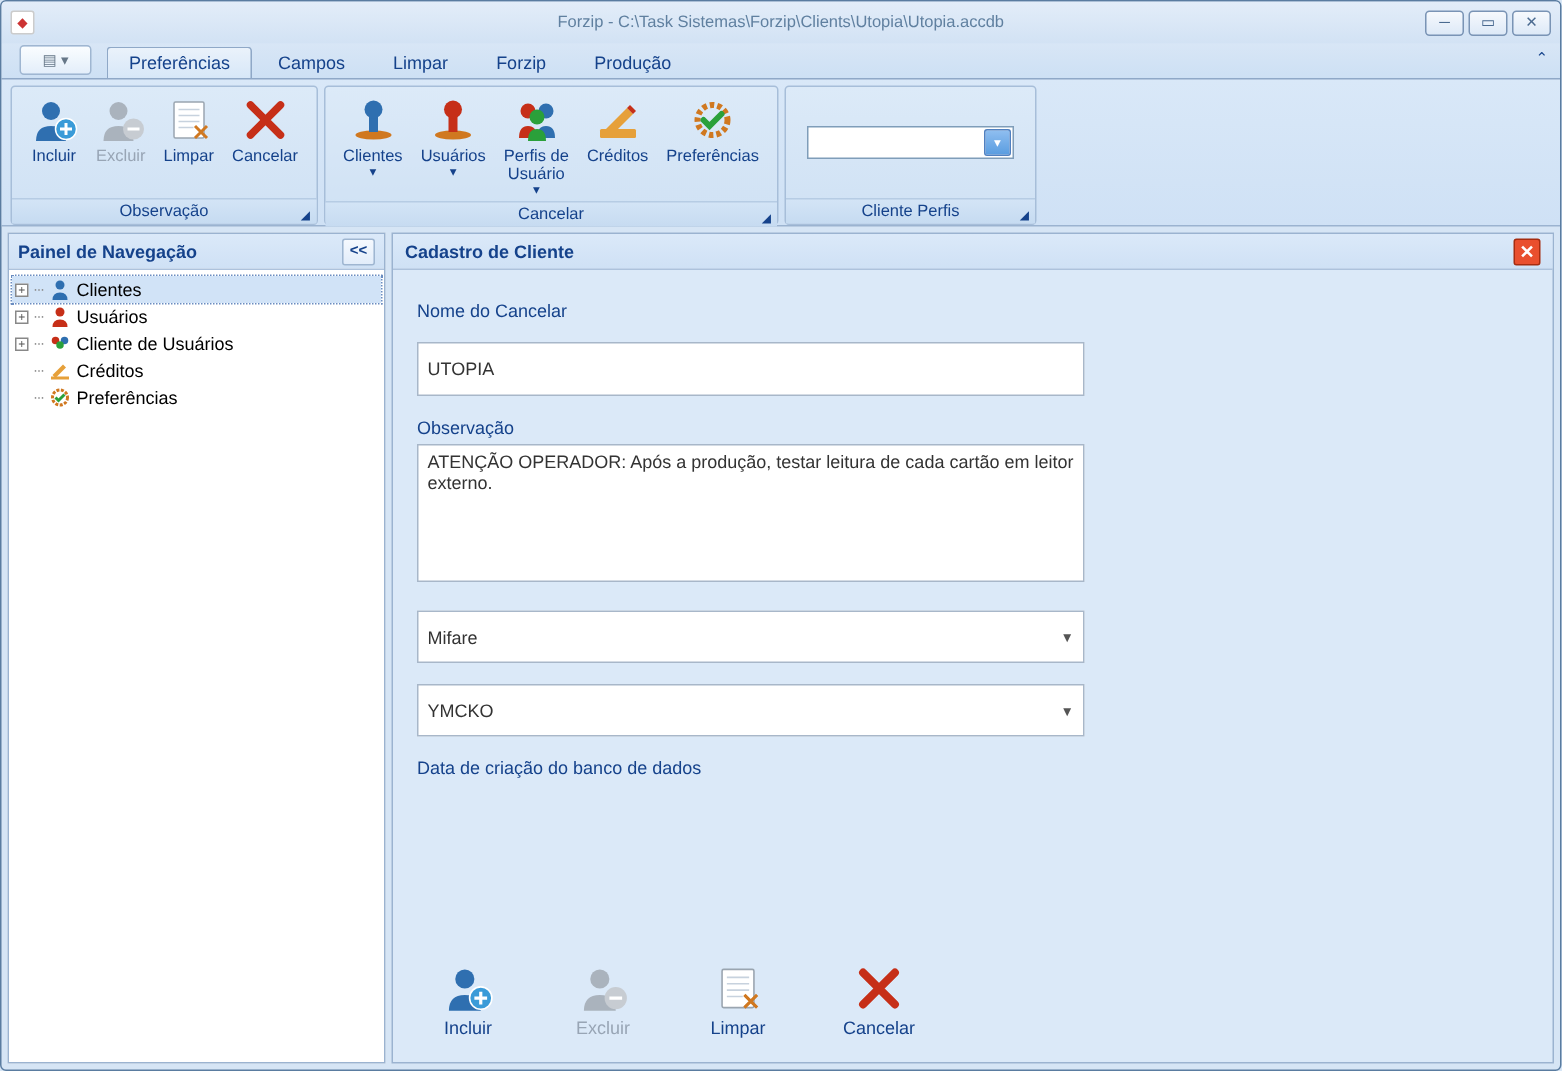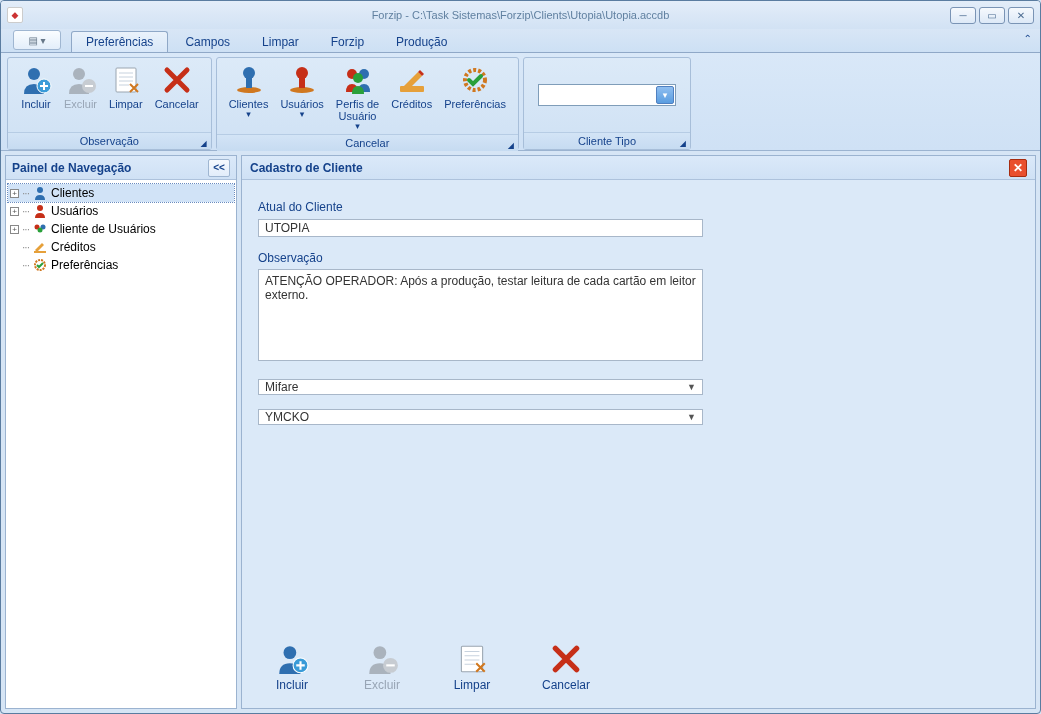--- a/index.html
+++ b/index.html
@@ -176,21 +176,21 @@
   display:flex;align-items:center;justify-content:center;
   color:#fff;font-size:9px;
 }
 .workspace {
   display: flex;
   height: calc(714px - 28px - 24px - 98px - 2px);
   padding: 4px;
   gap: 4px;
 }
 .nav-panel {
-  width: 232px;
+  width: 252px;
   border: 1px solid #9bb3d0;
   background: #fff;
   display: flex;
   flex-direction: column;
 }
 .nav-header {
   height: 24px;
   background: linear-gradient(#dbe9f9, #cfe1f5);
   border-bottom: 1px solid #adc2dc;
   display: flex;
@@ -269,41 +269,42 @@
   flex-direction:column;
 }
 .form-group { margin-bottom: 14px; max-width: 445px; }
 .form-label {
   font-size: 12px;
   color: #15428b;
   margin-bottom: 4px;
 }
 .txt-input {
   width: 100%;
-  height: 18px;
+  height: 36px;
   border: 1px solid #a8b7c9;
   background: #fff;
   font-size: 12px;
   padding: 2px 6px;
   color:#333;
+  margin-top:10px;
 }
 .txt-area {
   width: 100%;
   height: 92px;
   border: 1px solid #a8b7c9;
   background: #fff;
   font-size: 12px;
   padding: 4px 6px;
   resize: none;
   color:#333;
   font-family: inherit;
 }
 .combo {
   width: 100%;
-  height: 16px;
+  height: 35px;
   border: 1px solid #a8b7c9;
   background: #fff;
   font-size: 12px;
   padding: 2px 6px;
   display:flex;
   align-items:center;
   justify-content:space-between;
   color:#333;
 }
 .combo .arrow { font-size:9px;color:#555; }
@@ -457,21 +458,21 @@
     </div>
     <div class="group-label"><span>Cancelar</span><span class="group-launcher">◢</span></div>
   </div>
 
   <div class="ribbon-group" style="min-width:160px">
     <div class="items" style="justify-content:center">
       <div class="client-combo">
         <div class="cb-btn">▾</div>
       </div>
     </div>
-    <div class="group-label"><span>Cliente Tipo</span><span class="group-launcher">◢</span></div>
+    <div class="group-label"><span>Cliente Perfis</span><span class="group-launcher">◢</span></div>
   </div>
 </div>
 
 <div class="workspace">
 
   <div class="nav-panel">
     <div class="nav-header">
       <span>Painel de Navegação</span>
       <div class="nav-collapse">&lt;&lt;</div>
     </div>
@@ -536,21 +537,21 @@
   </div>
 
   <div class="main-panel">
     <div class="main-header">
       <span>Cadastro de Cliente</span>
       <div class="close-x">✕</div>
     </div>
     <div class="form-area">
 
       <div class="form-group">
-        <div class="form-label">Atual do Cliente</div>
+        <div class="form-label">Nome do Cancelar</div>
         <input class="txt-input" value="UTOPIA" style="">
       </div>
 
       <div class="form-group">
         <div class="form-label">Observação</div>
         <textarea class="txt-area" style="">ATENÇÃO OPERADOR: Após a produção, testar leitura de cada cartão em leitor externo.</textarea>
       </div>
 
       <div class="form-group">
         <div class="combo">
@@ -560,20 +561,21 @@
       </div>
 
       <div class="form-group">
         <div class="combo">
           <span>YMCKO</span>
           <span class="arrow">▼</span>
         </div>
       </div>
 
       <div class="form-group">
+        <div class="form-label">Data de criação do banco de dados</div>
       </div>
 
       <div class="bottom-actions">
         <div class="action-btn">
           <span class="a-icon"><svg width="34" height="34" viewBox="0 0 32 32">
                 <circle cx="14" cy="10" r="6" fill="#2f6fb0"></circle>
                 <path d="M4 30 Q4 20 14 20 Q24 20 24 30 Z" fill="#2f6fb0"></path>
                 <circle cx="24" cy="22" r="7" fill="#3a9bd8" stroke="#fff"></circle>
                 <path d="M24 18 v8 M20 22 h8" stroke="#fff" stroke-width="2"></path>
               </svg></span>

